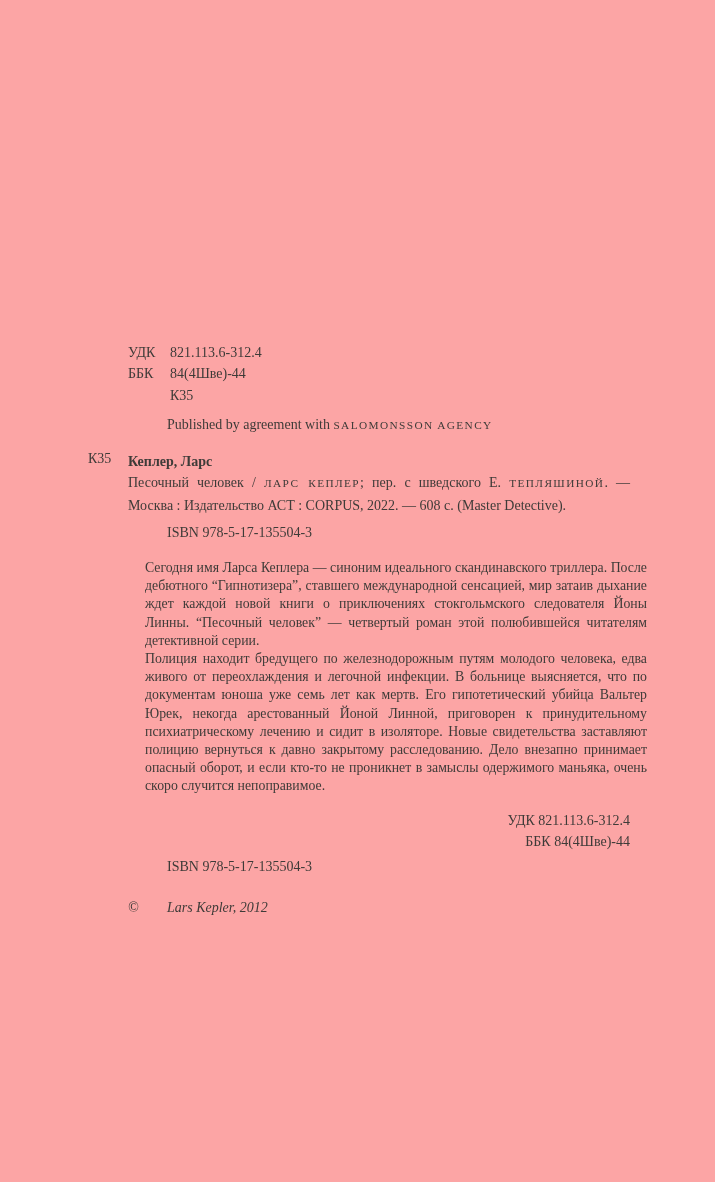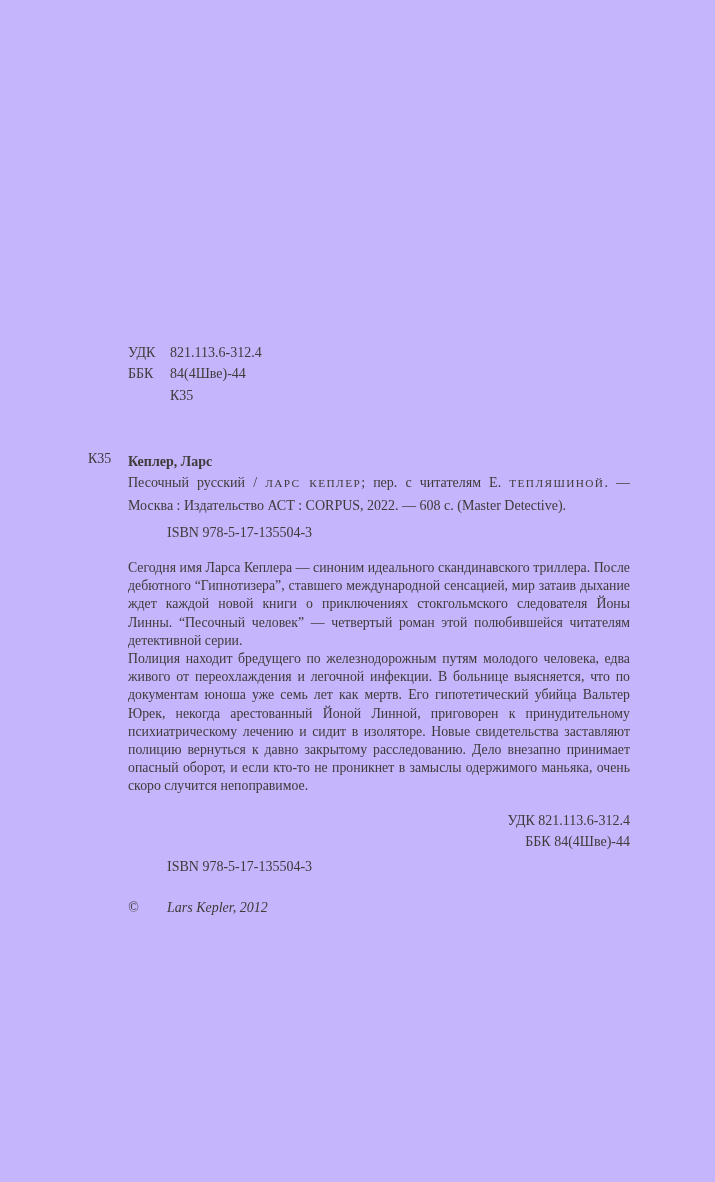--- a/index.html
+++ b/index.html
@@ -1,21 +1,21 @@
 <!DOCTYPE html>
 <html><head>
 <meta charset="utf-8">
 <style>
   * { margin: 0; padding: 0; box-sizing: border-box; }
   html, body { background: #ffffff; }
   #page {
     position: relative;
     width: 715px;
     height: 1182px;
-    background: #c4b5fd;
+    background: #fca5a5;
     color: #3e3b38;
     font-family: "Liberation Serif", "DejaVu Serif", serif;
     font-size: 14px;
     overflow: hidden;
   }
   .sc {
     text-transform: uppercase;
     font-size: 11.3px;
     letter-spacing: 1.4px;
   }
@@ -26,21 +26,21 @@
   .agreement { position: absolute; left: 167px; top: 417px; }
   
   .card { position: absolute; left: 88px; top: 451px; width: 542px; }
   .card-code { position: absolute; left: 0; top: 0; }
   .card-body { margin-left: 40px; width: 502px; line-height: 21.3px; }
   .card-author { font-weight: bold; }
   .card-title { text-align: justify; }
   .card-isbn { position: absolute; left: 167px; top: 525px; }
   
   .annotation {
-    position: absolute; left: 128px; top: 559px; width: 502px;
+    position: absolute; left: 145px; top: 559px; width: 502px;
     text-align: justify; line-height: 18.2px; font-size: 13.8px;
   }
   .annotation p { margin: 0; }
   
   .footer-codes {
     position: absolute; left: 128px; top: 810px; width: 502px;
     text-align: right; line-height: 21.3px;
   }
   .footer-isbn { position: absolute; left: 167px; top: 859px; }
   
@@ -57,26 +57,29 @@
       <span class="code-label">УДК</span><span>821.113.6-312.4</span>
     </div>
     <div>
       <span class="code-label">ББК</span><span>84(4Шве)-44</span>
     </div>
     <div>
       <span class="code-label"></span><span>К35</span>
     </div>
   </div>
 
+  <div class="agreement">
+    <span>Published by agreement with </span><span class="sc">Salomonsson Agency</span>
+  </div>
 
   <div class="card">
     <span class="card-code">К35</span>
     <div class="card-body">
       <div class="card-author">Кеплер, Ларс</div>
-      <p class="card-title"><span>Песочный русский / </span><span class="sc">Ларс Кеплер</span><span>; пер. с читателям Е. </span><span class="sc">Тепляшиной</span><span>. — </span><span>Москва : Издательство АСТ : CORPUS, 2022. — 608 с. (Master Detective).</span></p>
+      <p class="card-title"><span>Песочный человек / </span><span class="sc">Ларс Кеплер</span><span>; пер. с шведского Е. </span><span class="sc">Тепляшиной</span><span>. — </span><span>Москва : Издательство АСТ : CORPUS, 2022. — 608 с. (Master Detective).</span></p>
     </div>
   </div>
 
   <div class="card-isbn">ISBN 978-5-17-135504-3</div>
 
   <div class="annotation">
     <p>Сегодня имя Ларса Кеплера — синоним идеального скандинавского триллера. После дебютного “Гипнотизера”, ставшего международной сенсацией, мир затаив дыхание ждет каждой новой книги о приключениях стокгольмского следователя Йоны Линны. “Песочный человек” — четвертый роман этой полюбившейся читателям детективной серии.</p>
     <p>Полиция находит бредущего по железнодорожным путям молодого человека, едва живого от переохлаждения и легочной инфекции. В больнице выясняется, что по документам юноша уже семь лет как мертв. Его гипотетический убийца Вальтер Юрек, некогда арестованный Йоной Линной, приговорен к принудительному психиатрическому лечению и сидит в изоляторе. Новые свидетельства заставляют полицию вернуться к давно закрытому расследованию. Дело внезапно принимает опасный оборот, и если кто-то не проникнет в замыслы одержимого маньяка, очень скоро случится непоправимое.</p>
   </div>
 

